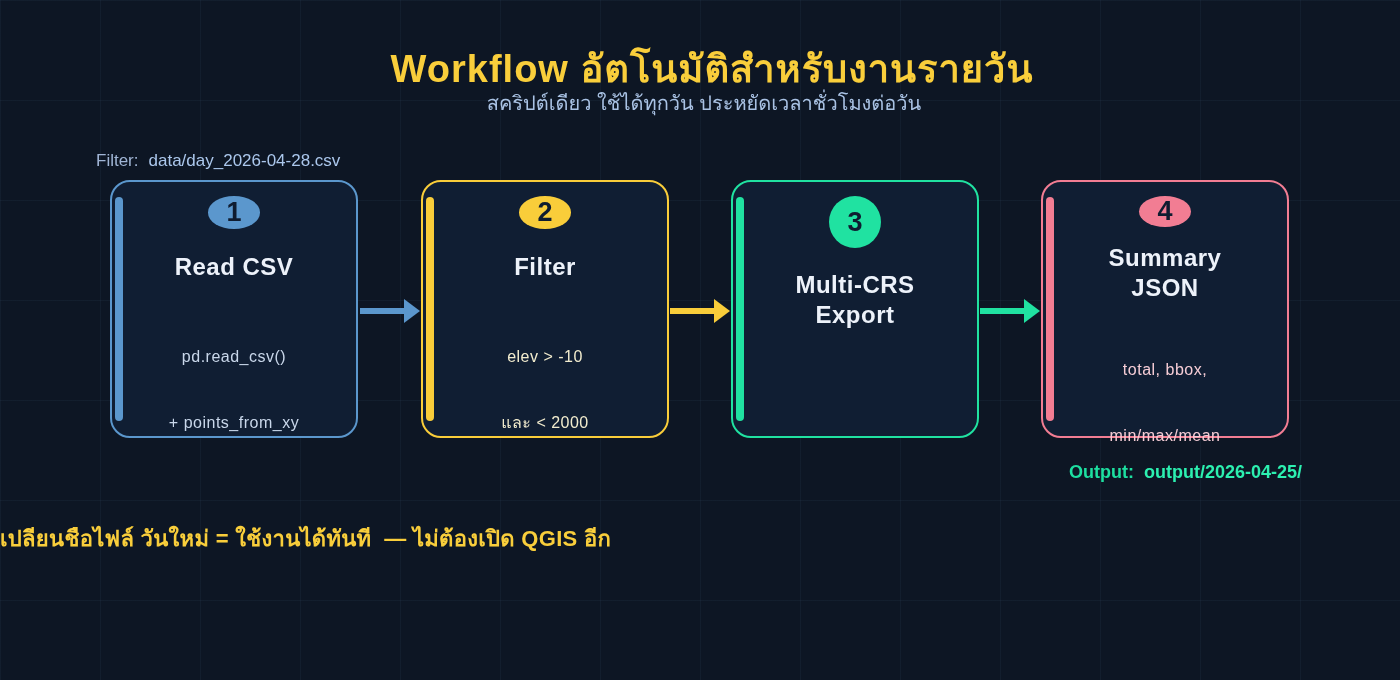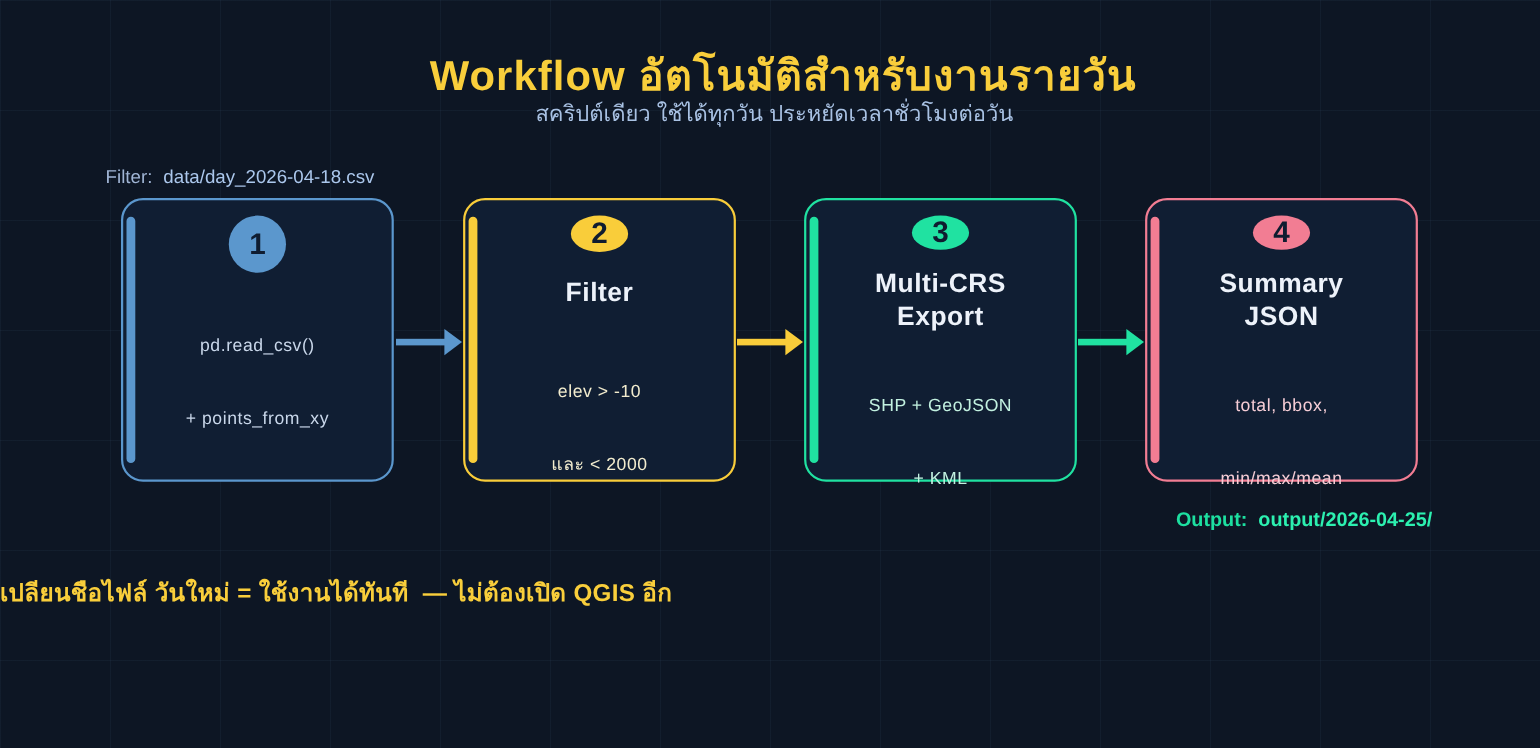--- a/index.html
+++ b/index.html
@@ -90,26 +90,30 @@
 </style>
 </head>
 <body>
 
 <div class="stage">
 
   <div class="title">Workflow อัตโนมัติสำหรับงานรายวัน</div>
   <div class="subtitle">สคริปต์เดียว ใช้ได้ทุกวัน ประหยัดเวลาชั่วโมงต่อวัน</div>
 
   <div class="io-label input-label">
-    <span>Filter:</span><span class="io-value">data/day_2026-04-18.csv</span>
+    <span>Filter:</span><span class="io-value">data/day_2026-04-28.csv</span>
   </div>
 
   <div class="card" style="left: 110px; --accent: #5b97cd; --body: #c9d7ea;">
     <div class="strip"></div>
     <div class="badge">1</div>
+    <div class="card-title">
+      <span>Read CSV</span>
+      <span></span>
+    </div>
     <div class="card-body">
       <span>pd.read_csv()</span>
       <span>+ points_from_xy</span>
     </div>
   </div>
 
   <div class="arrow" style="left: 360px; --accent: #5b97cd;">
     <div class="arrow-line"></div>
     <div class="arrow-head"></div>
   </div>
@@ -132,24 +136,20 @@
     <div class="arrow-head"></div>
   </div>
 
   <div class="card" style="left: 731px; --accent: #20e2a1; --body: #c2f1e0;">
     <div class="strip"></div>
     <div class="badge">3</div>
     <div class="card-title">
       <span>Multi-CRS</span>
       <span>Export</span>
     </div>
-    <div class="card-body">
-      <span>SHP + GeoJSON</span>
-      <span>+ KML</span>
-    </div>
   </div>
 
   <div class="arrow" style="left: 980px; --accent: #20e2a1;">
     <div class="arrow-line"></div>
     <div class="arrow-head"></div>
   </div>
 
   <div class="card" style="left: 1041px; --accent: #f27d93; --body: #f6cdd6;">
     <div class="strip"></div>
     <div class="badge">4</div>

